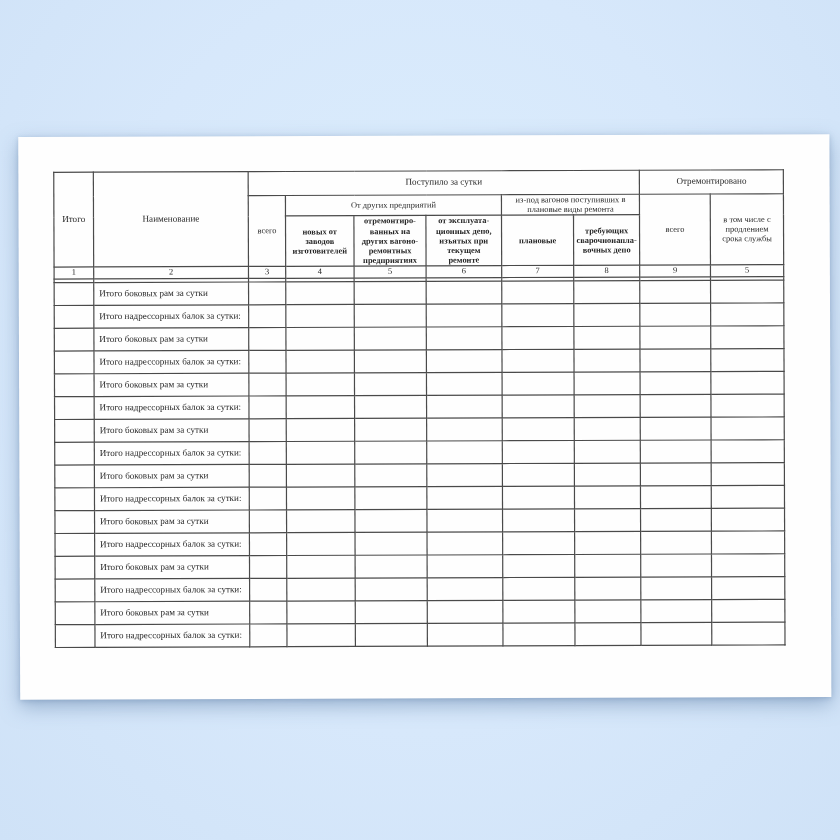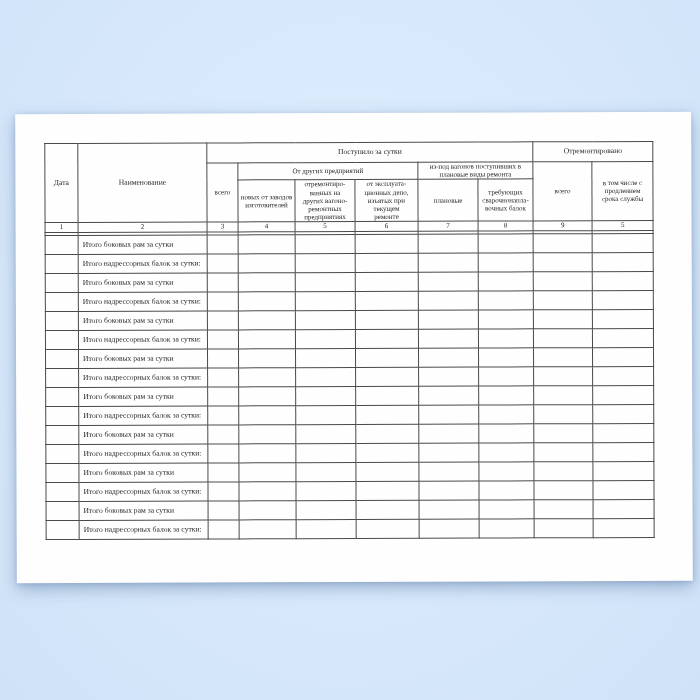--- a/index.html
+++ b/index.html
@@ -28,21 +28,21 @@
     padding: 0 1px;
     text-align: center;
     vertical-align: middle;
     font-size: 7px;
     line-height: 8.2px;
     white-space: pre-line;
     overflow: hidden;
   }
   tr.h1 > td { height: 20px; font-size: 7.6px; }
   tr.h2 > td { height: 16px; }
-  tr.h3 > td { height: 41px; }
+  tr.h3 > td { height: 41px; font-weight: bold; }
   td.group { font-size: 7.4px; }
   td.vheader { font-size: 7.4px; }
   tr.nums > td { height: 9px; font-size: 7px; line-height: 9px; padding: 0; }
   tr.spacer > td { height: 3px; padding: 0; font-size: 0; line-height: 0; }
   tr.data-row > td { height: 19px; }
   tr.data-row > td.c-label {
     text-align: left;
     padding-left: 4px;
     font-size: 7.6px;
     white-space: nowrap;
@@ -62,21 +62,21 @@
         <col style="width:60px">
         <col style="width:63px">
       <col style="width:60px">
         <col style="width:55px">
         <col style="width:59px">
       <col style="width:61px">
     </colgroup>
 
     <tbody>
         <tr class="h1">
-      <td rowspan="3">Дата</td>
+      <td rowspan="3">Итого</td>
       <td rowspan="3">Наименование</td>
       <td colspan="6">Поступило за сутки</td>
       <td colspan="2">Отремонтировано</td>
     </tr>
 
     <tr class="h2">
       <td rowspan="2" class="vheader">всего</td>
       <td colspan="3" class="group">От других предприятий</td>
       <td colspan="2" class="group">из-под вагонов поступивших в
 плановые виды ремонта</td>
@@ -95,21 +95,21 @@
 ремонтных
 предприятиях</td>
       <td class="vheader">от эксплуата-
 ционных депо,
 изъятых при
 текущем
 ремонте</td>
       <td class="vheader">плановые</td>
       <td class="vheader">требующих
 сварочнонапла-
-вочных балок</td>
+вочных депо</td>
     </tr>
 
     <tr class="nums">
       <td>1</td>
       <td>2</td>
       <td>3</td>
       <td>4</td>
       <td>5</td>
       <td>6</td>
       <td>7</td>

